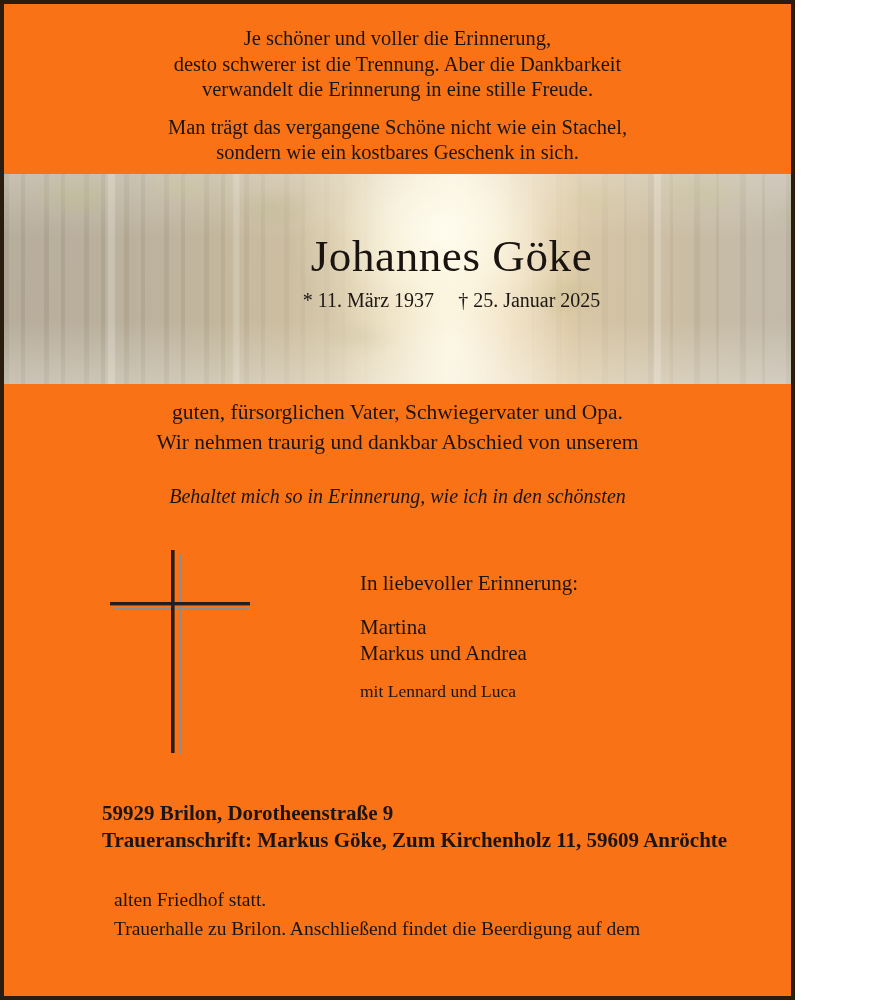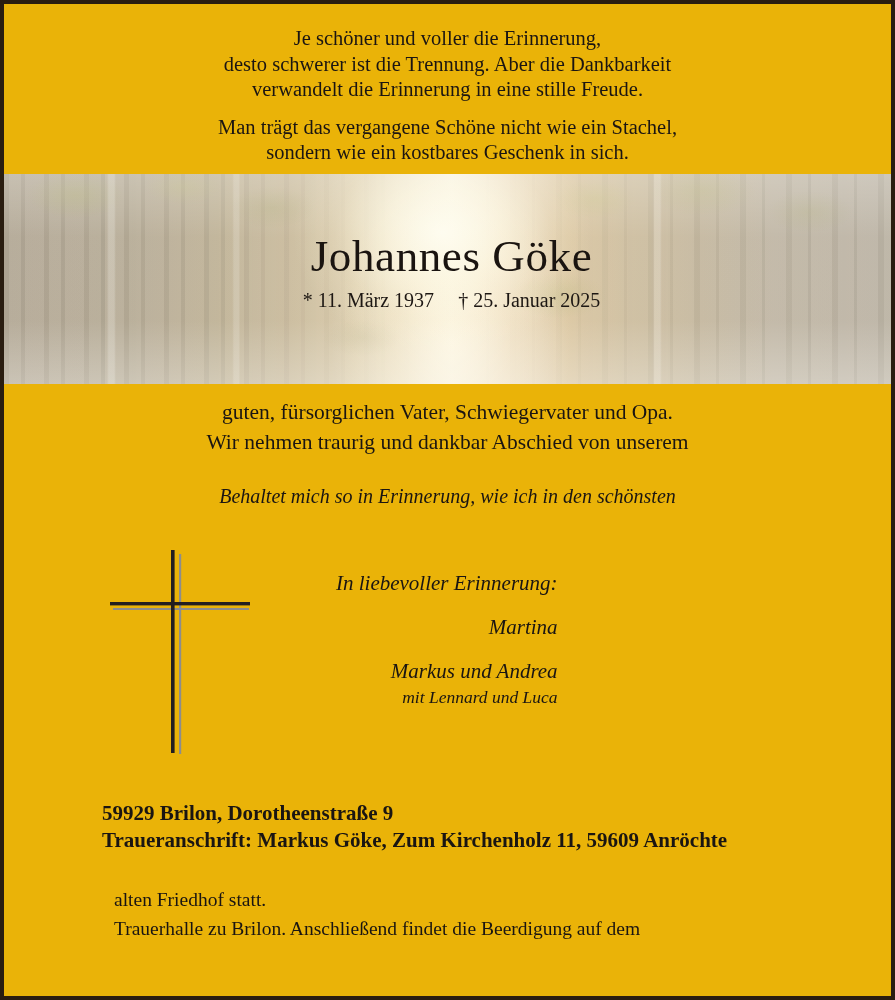--- a/index.html
+++ b/index.html
@@ -7,24 +7,24 @@
     padding: 0;
     background: #ffffff;
   }
   body {
     font-family: "Liberation Serif", "DejaVu Serif", serif;
     color: #1a1512;
   }
 
   .notice {
     position: relative;
-    width: 895px;
+    width: 795px;
     height: 1000px;
     box-sizing: border-box;
-    background: #eab308;
+    background: #f97316;
     border: 4px solid #2a1d10;
     overflow: hidden;
   }
 
   
   .poem {
     text-align: center;
     padding-top: 22px;
     font-size: 20.5px;
     line-height: 25.5px;
@@ -192,36 +192,34 @@
     position: absolute;
     left: 93px;
     top: 536px;
     width: 160px;
     height: 222px;
   }
 
   
   .survivors {
     position: absolute;
-    left: 332px;
+    left: 356px;
     top: 566px;
-    text-align: right;
-    font-style: italic;
+    text-align: left;
   }
   .survivors .heading {
     font-size: 21px;
     line-height: 26px;
     margin-bottom: 18px;
   }
   .survivors .name {
     font-size: 21px;
     line-height: 26px;
-    margin-bottom: 18px;
-  }
-  .survivors .name.tight { margin-bottom: 2px; }
+  }
+  .survivors .name.tight { margin-bottom: 14px; }
   .survivors .sub {
     font-size: 17.5px;
     line-height: 23px;
     margin-bottom: 17px;
   }
   .survivors .name:last-child { margin-bottom: 0; }
 
   
   .address {
     position: absolute;

